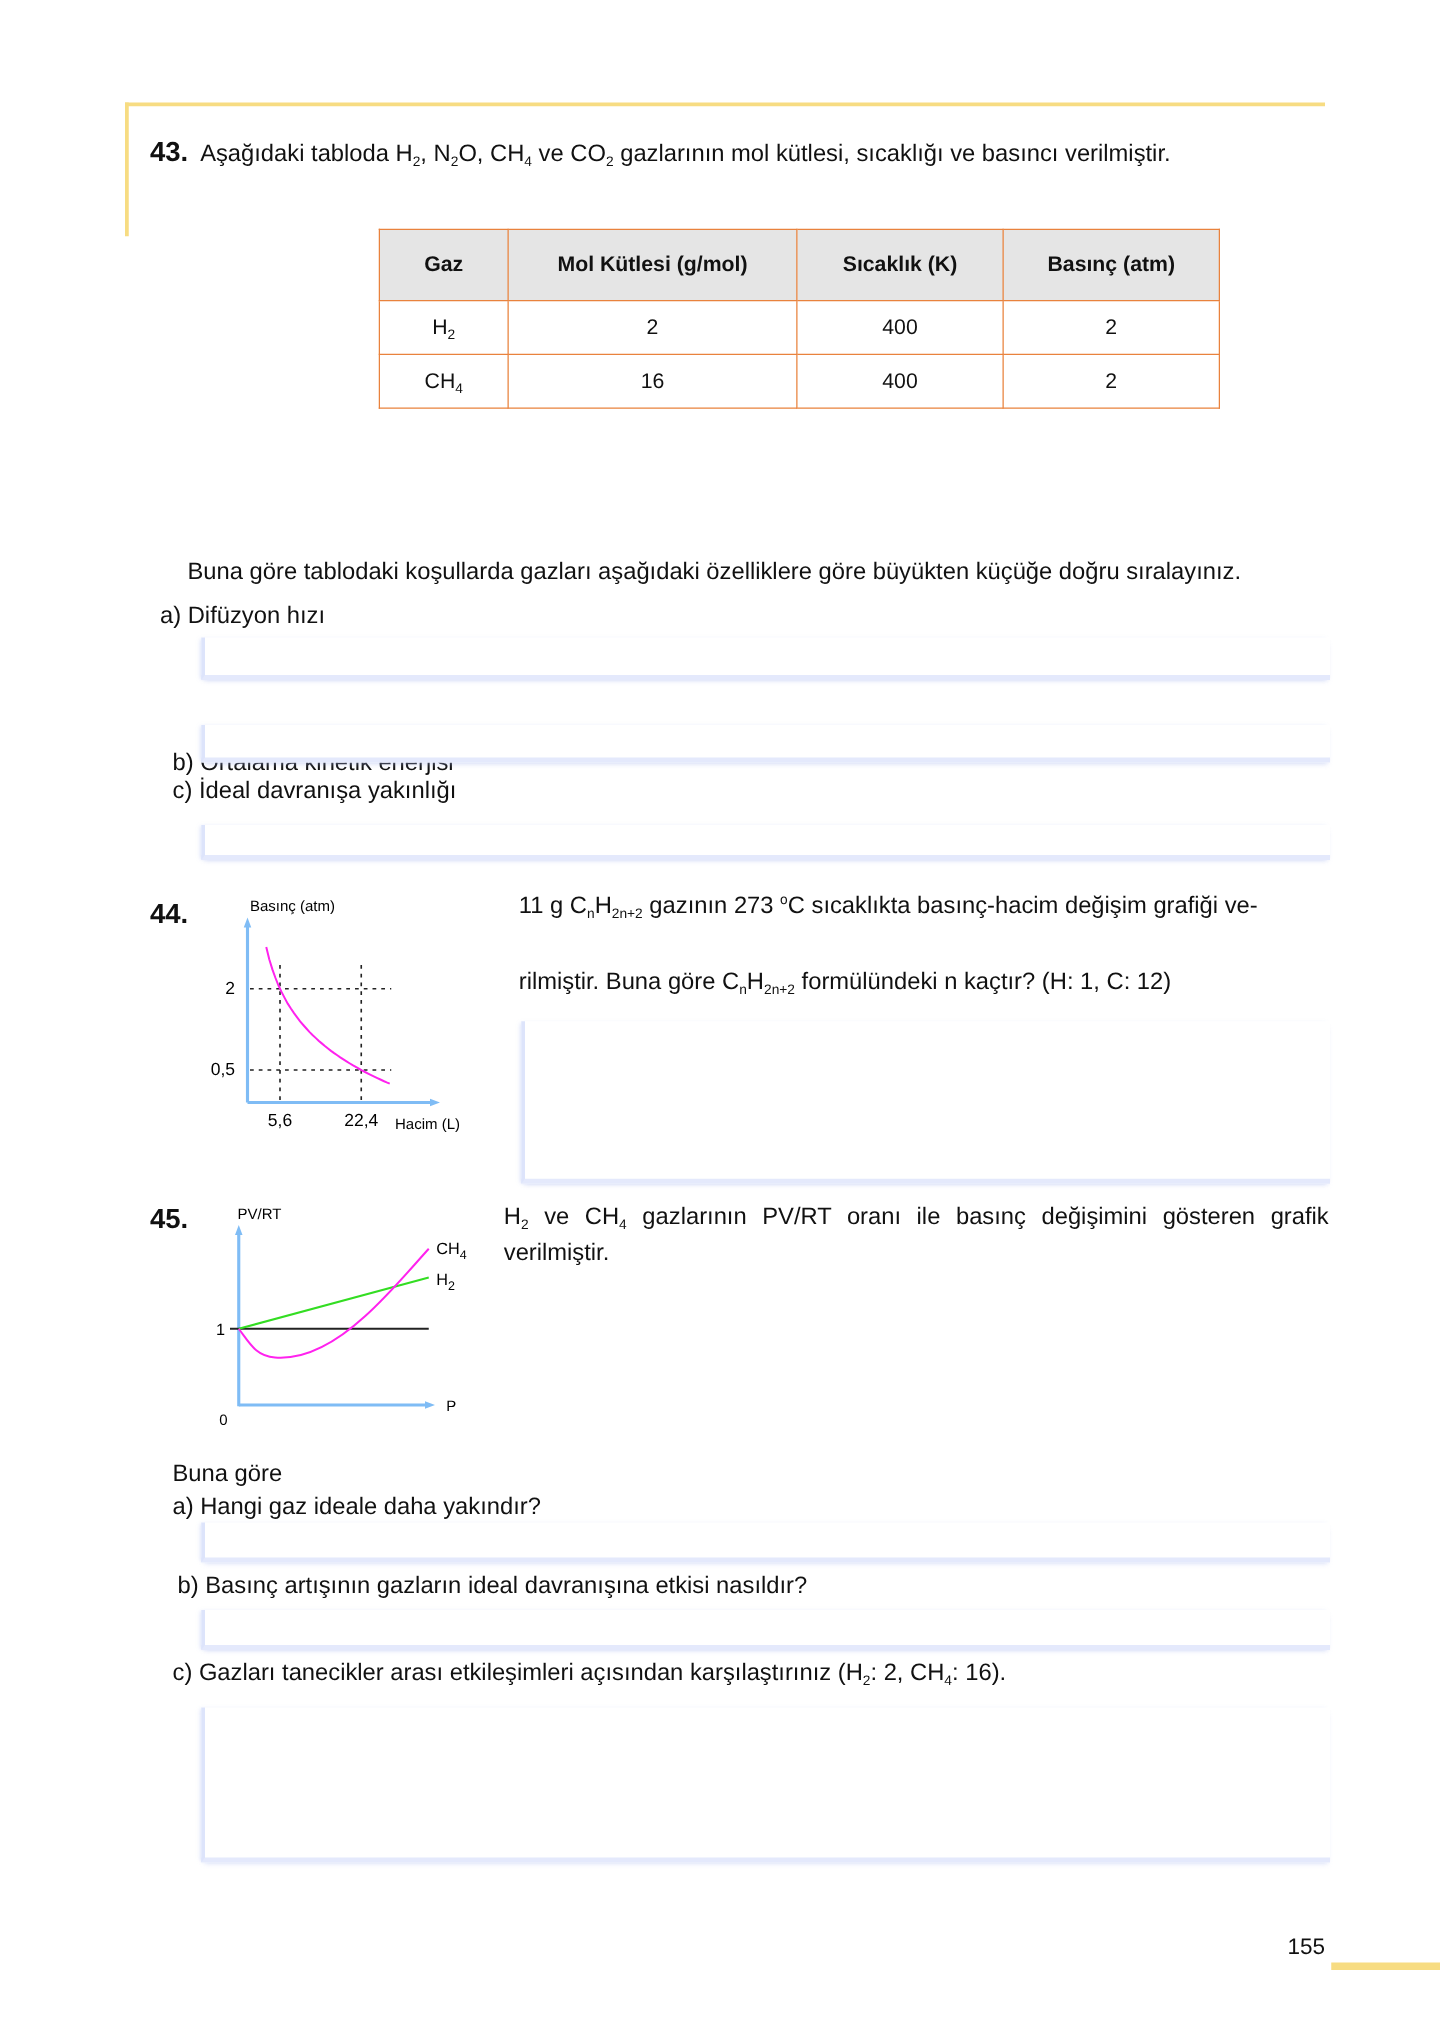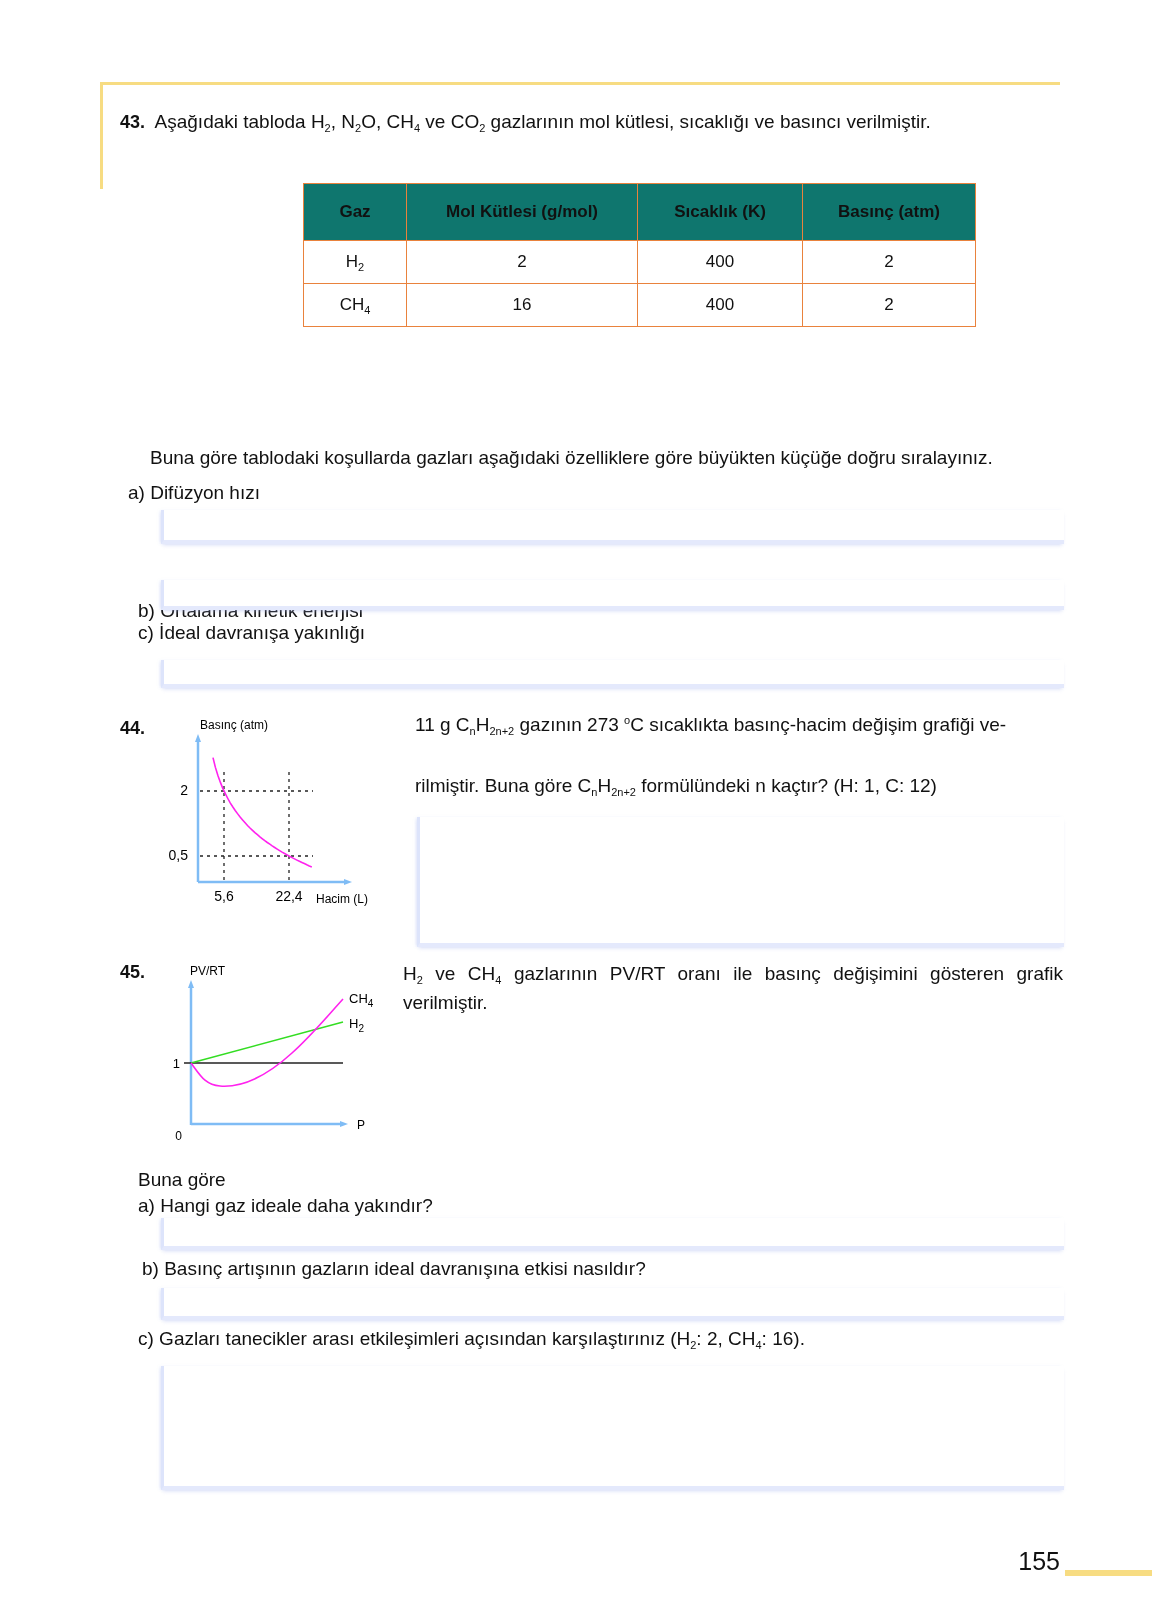--- a/index.html
+++ b/index.html
@@ -1,41 +1,41 @@
 <!DOCTYPE html>
 <html><head>
 <meta charset="utf-8">
 <style>
   html, body { margin:0; padding:0; background:#ffffff; }
   body { width:1152px; height:1624px; position:relative; overflow:hidden;
          font-family:"Liberation Sans", sans-serif; color:#111; }
   .abs { position:absolute; }
   .qtext { font-size:19px; line-height:28px; }
-  .qnum { font-weight:bold; font-size:18px; }
+  .qnum { font-weight:bold; font-size:22px; }
   sub { font-size:11px; vertical-align:-4px; line-height:0; }
   sup { font-size:11px; vertical-align:7px; line-height:0; }
 
   
   .frame-top { left:100px; top:82px; width:960px; height:3px; background:#f7dc82; }
   .frame-left { left:100px; top:82px; width:3px; height:107px; background:#f7dc82; }
 
   
   table.gas { position:absolute; left:303px; top:183px; border-collapse:collapse;
               font-size:17px; }
   table.gas th, table.gas td { border:1.5px solid #e9823d; text-align:center; }
-  table.gas th { background:#0f766e; font-weight:bold; height:56px; padding:0 12px; }
+  table.gas th { background:#e5e5e5; font-weight:bold; height:56px; padding:0 12px; }
   table.gas td { height:40px; background:#fff; }
   .c1 { width:78px; } .c2 { width:206px; } .c3 { width:140px; } .c4 { width:148px; }
 
   
   .ansbox { position:absolute; background:#fff;
             border-left:3px solid #dde4fb; border-bottom:4px solid #e4e9fc;
             box-shadow: 0 3px 4px -2px rgba(170,185,240,0.45), -2px 0 3px -1px rgba(170,185,240,0.35); }
 
-  .pagenum { right:92px; top:1547px; font-size:25px; }
+  .pagenum { right:92px; top:1547px; font-size:18px; }
   .pageline { left:1065px; top:1570px; width:87px; height:6px; background:#f7dc82; }
 
   svg text { font-family:"Liberation Sans", sans-serif; }
 </style>
 </head>
 <body>
 
 <div class="abs frame-top"></div>
 <div class="abs frame-left"></div>
 

